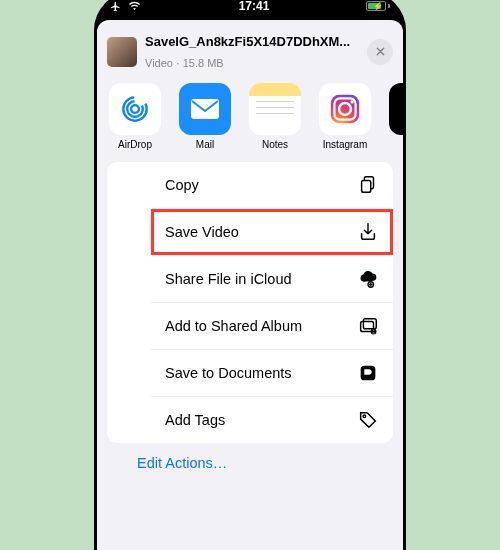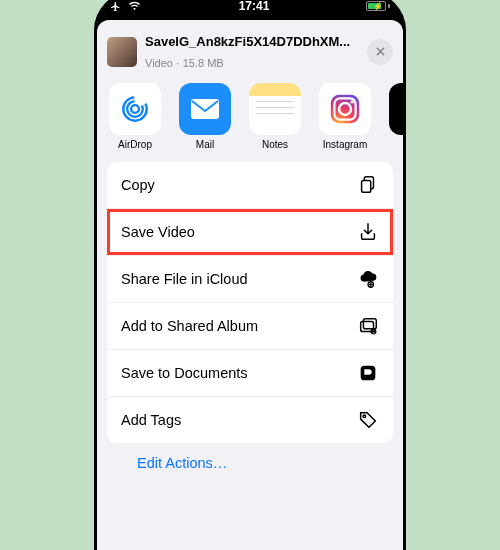--- a/index.html
+++ b/index.html
@@ -94,20 +94,21 @@
   .mail { background:#1c8efb; }
   .notes { background: linear-gradient(#ffe083 0%, #ffe083 25%, #fff 25%, #fff 100%); position:relative; }
   .notes::after { content:""; position:absolute; top:35%; left:14%; right:14%; height:1px; background:#d6d6d6; box-shadow: 0 6px 0 #d6d6d6, 0 12px 0 #d6d6d6; }
   .insta { background:#fff; }
   .partial { background:#000; width:18px; border-radius: 12px 0 0 12px; }
   .actions {
     margin: 0 10px;
     background:#fff;
     border-radius: 10px;
     overflow:hidden;
+    padding-left:44px;
   }
   .action {
     display:flex; align-items:center; justify-content:space-between;
     padding: 12px 14px;
     font-size: 14.5px;
     color:#000;
     border-bottom: 1px solid #ededf0;
     cursor:pointer;
     position:relative;
     min-height: 46px;

